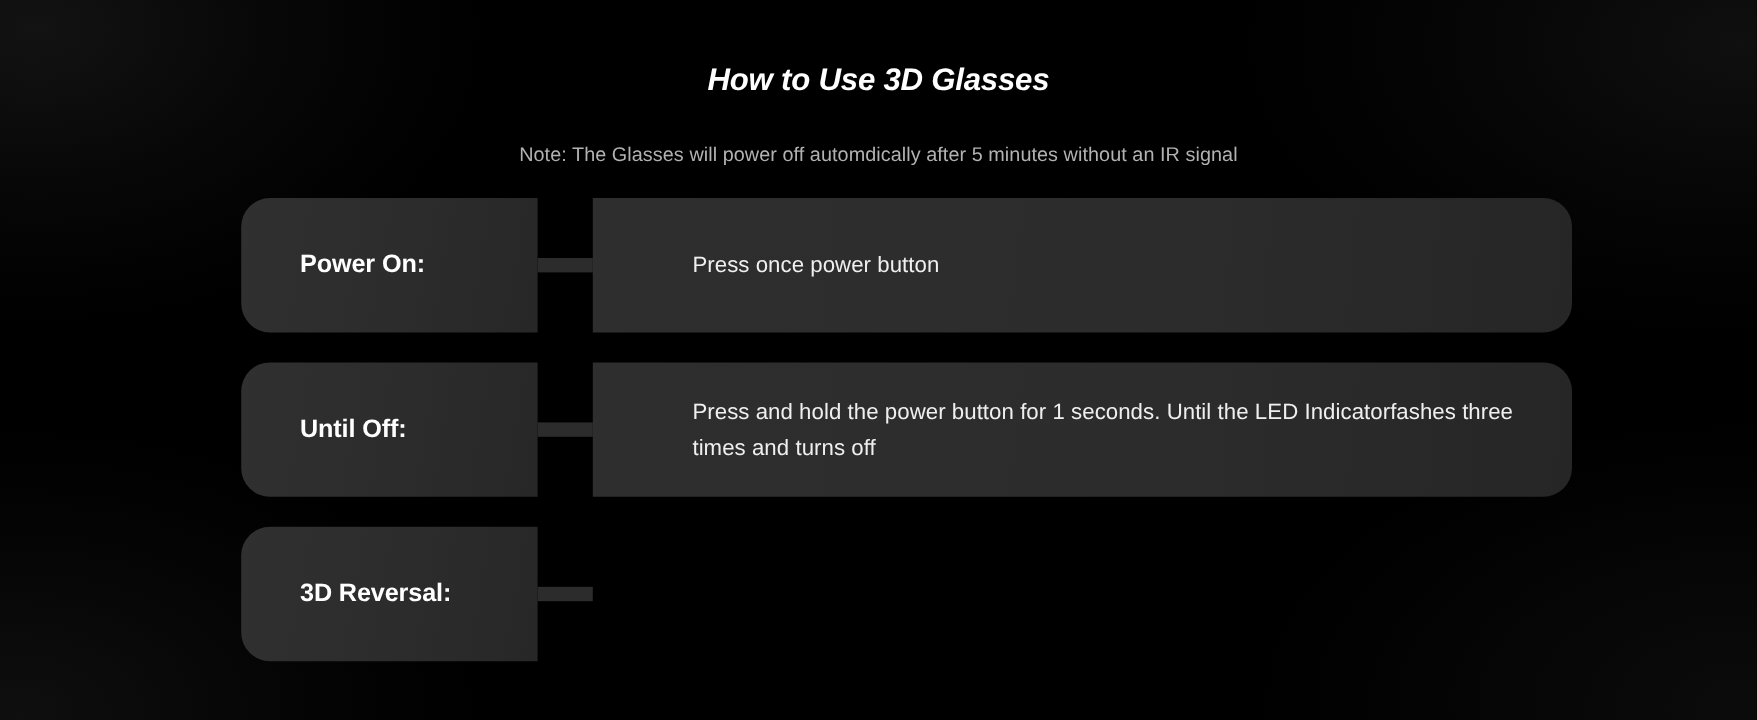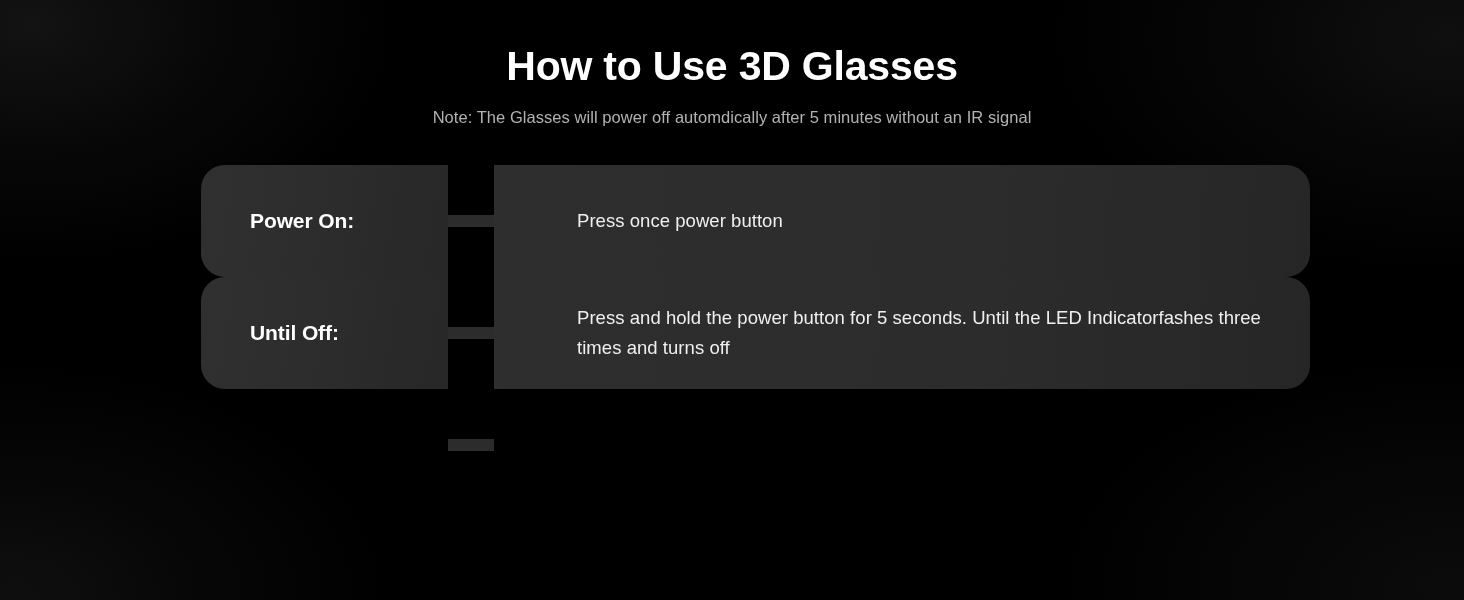--- a/index.html
+++ b/index.html
@@ -32,46 +32,48 @@
   
   .header {
     position: absolute;
     top: 40px;
     left: 0;
     width: 1464px;
     text-align: center;
   }
   .title {
     margin: 0;
-    font-size: 41px;
+    font-size: 26px;
     line-height: 52px;
     font-weight: 700;
     letter-spacing: -0.2px;
     color: #ffffff;
+    font-style: italic;
   }
   .subtitle {
-    margin: 0;
+    margin: 12px;
     padding-top: 14px;
     font-size: 16.5px;
     line-height: 22px;
     font-weight: 400;
     color: #b2b2b2;
     letter-spacing: 0.05px;
   }
 
   
   .rows {
     position: absolute;
     top: 165px;
     left: 201px;
     width: 1109px;
   }
   .row {
     position: relative;
     height: 112px;
+    margin-bottom: 25px;
   }
   .row:last-child { margin-bottom: 0; }
 
   .label-panel {
     position: absolute;
     left: 0;
     top: 0;
     width: 247px;
     height: 112px;
     border-radius: 24px 0 0 24px;
@@ -141,22 +143,25 @@
         <span class="desc-text">Press once power button</span>
       </div>
     </div>
 
     <div class="row">
       <div class="label-panel">
         <span class="label-text">Until Off:</span>
       </div>
       <div class="connector"></div>
       <div class="desc-panel">
-        <span class="desc-text">Press and hold the power button for 5 seconds. Until the LED Indicatorfashes three times and turns off</span>
+        <span class="desc-text">Press and hold the power button for 1 seconds. Until the LED Indicatorfashes three times and turns off</span>
       </div>
     </div>
 
     <div class="row">
+      <div class="label-panel">
+        <span class="label-text">3D Reversal:</span>
+      </div>
       <div class="connector"></div>
     </div>
 
   </div>
 </div>
 
 </body></html>

